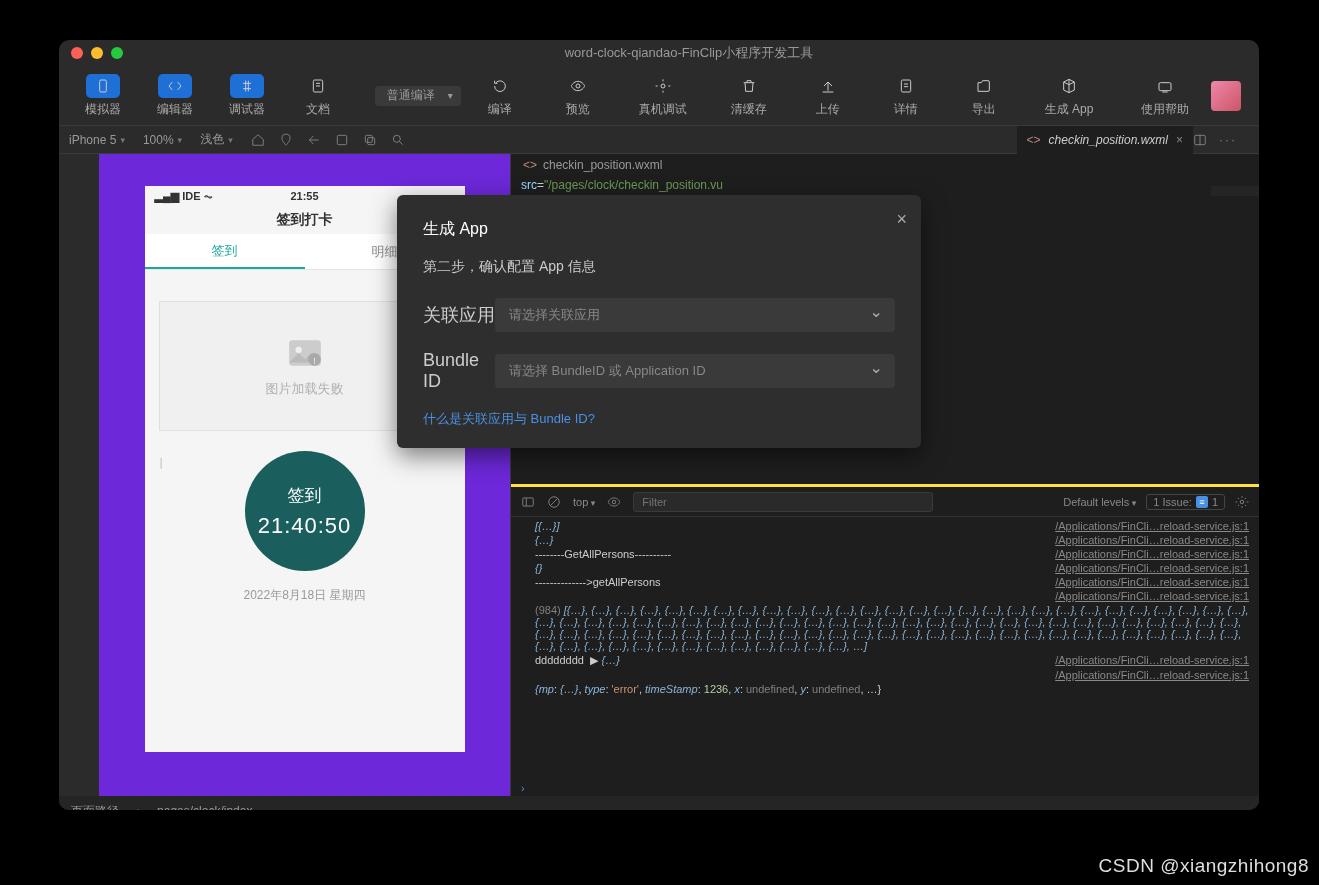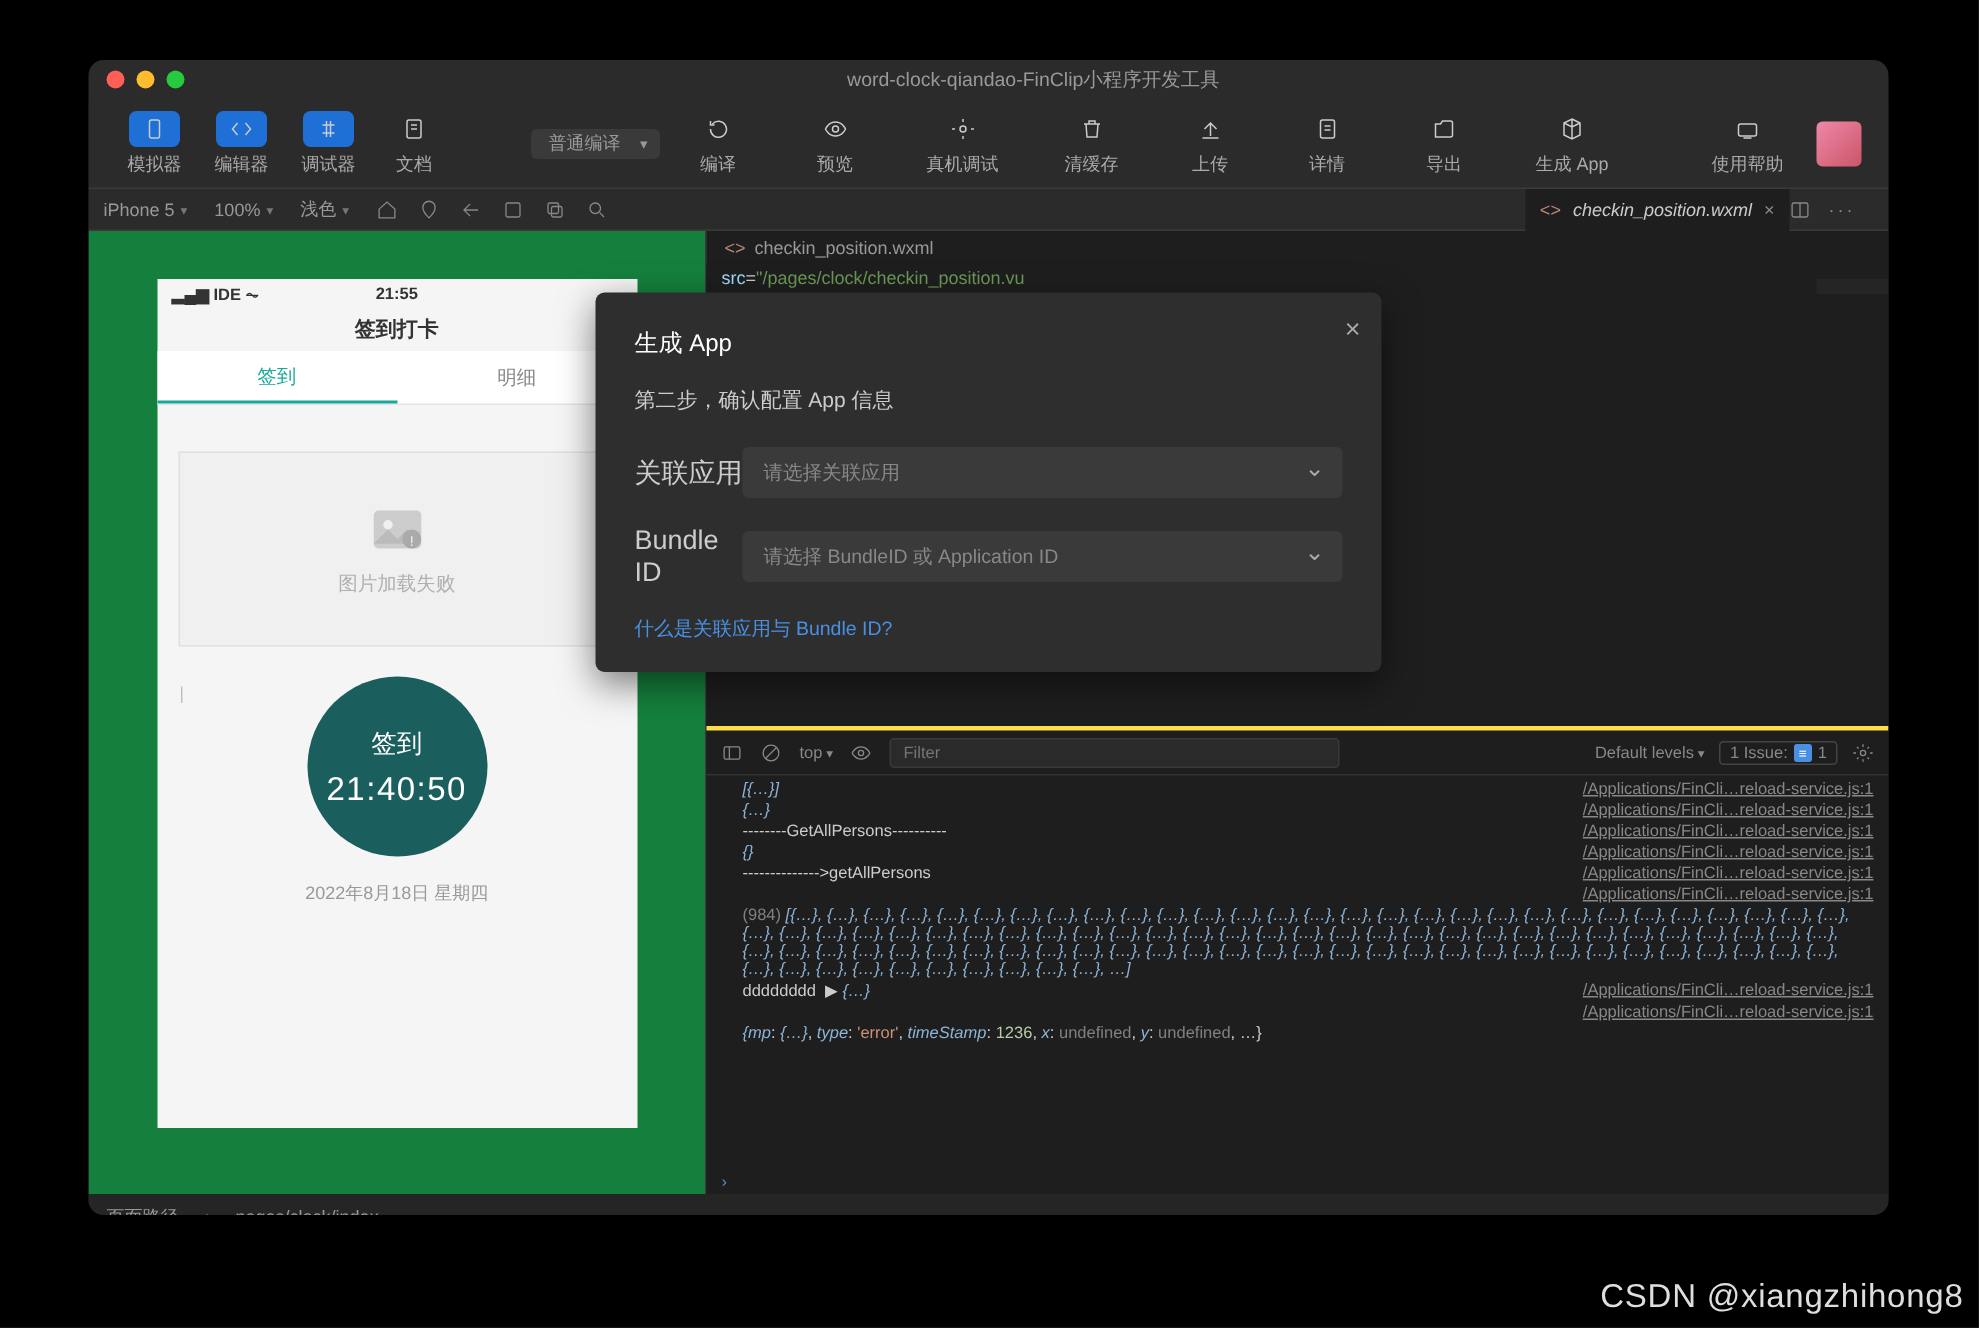--- a/index.html
+++ b/index.html
@@ -7,32 +7,32 @@
 .window { position:absolute; left:59px; top:40px; width:1200px; height:770px; background:#2b2b2b; border-radius:10px; box-shadow:0 10px 30px rgba(0,0,0,.6); overflow:hidden;}
 .title-bar { height:26px; display:flex; align-items:center; padding:0 12px; }
 .dot { width:12px; height:12px; border-radius:50%; margin-right:8px;}
 .red{background:#ff5f56;} .yellow{background:#ffbd2e;} .green{background:#27c93f;}
 .title-text { flex:1; text-align:center; color:#999; font-size:13px;}
 .toolbar { height:60px; background:#2b2b2b; display:flex; align-items:center; padding:0 18px; border-bottom:1px solid #3a3a3a;}
 .tool-btn { display:flex; flex-direction:column; align-items:center; color:#aaa; font-size:12px; cursor:pointer; padding:4px 8px;}
 .tool-btn .icon { width:34px; height:24px; display:flex; align-items:center; justify-content:center; margin-bottom:3px; border-radius:5px;}
 .tool-btn.active .icon { background:#1e6fd6;}
 .tool-btn svg { width:16px; height:16px; stroke:#ccc; fill:none; stroke-width:1.5;}
-.toolbar-group { display:flex; gap:6px;}
+.toolbar-group { display:flex; gap:20px;}
 .compile-select { margin-left:auto; background:#3a3a3a; color:#999; height:20px; border-radius:4px; padding:0 26px 0 12px; display:flex; align-items:center; font-size:12px; position:relative;}
 .compile-select::after { content:"▾"; position:absolute; right:8px; font-size:10px;}
 .toolbar-right { display:flex; gap:28px; margin-left:14px;}
 .help-zone { margin-left:auto; display:flex; align-items:center; gap:14px;}
 .avatar { width:30px; height:30px; border-radius:4px; background:linear-gradient(135deg,#e8a,#c56); }
 .sub-bar { height:28px; background:#2b2b2b; display:flex; align-items:center; padding:0 10px; border-bottom:1px solid #3a3a3a; font-size:12px; color:#999;}
 .sub-bar .dd { margin-right:18px; display:flex; align-items:center; gap:4px;}
 .sub-bar .dd::after { content:"▾"; font-size:9px; color:#777;}
 .sub-bar .icons-center { margin-left:auto; display:flex; gap:14px; margin-right:auto;}
 .content { display:flex; height:642px;}
-.sim-area { width:412px; background:#15803d; display:flex; align-items:flex-start; justify-content:center; padding-top:32px; border-right:1px solid #3a3a3a;}
+.sim-area { width:412px; background:#6d28d9; display:flex; align-items:flex-start; justify-content:center; padding-top:32px; border-right:1px solid #3a3a3a;margin-left:40px;}
 .phone { width:320px; height:566px; background:#f5f5f5; color:#333; position:relative; font-size:13px;}
 .status-bar { height:20px; display:flex; align-items:center; padding:0 10px; font-size:11px; font-weight:600;}
 .status-bar .time { position:absolute; left:50%; transform:translateX(-50%);}
 .nav-bar { height:28px; display:flex; align-items:center; justify-content:center; font-weight:600; font-size:14px; position:relative;}
 .nav-bar .dots { position:absolute; right:12px; color:#666;}
 .tabs { display:flex; height:36px; border-bottom:1px solid #e5e5e5; background:#fff;}
 .tab { flex:1; display:flex; align-items:center; justify-content:center; color:#888; font-size:13px;}
 .tab.active { color:#1aa89a; border-bottom:2px solid #1aa89a;}
 .locate { text-align:right; padding:8px 12px; color:#1aa89a; font-size:13px;}
 .img-fail { margin:0 14px; height:130px; background:#f0f0f0; border:1px solid #e0e0e0; display:flex; flex-direction:column; align-items:center; justify-content:center; color:#b0b0b0;}
@@ -80,21 +80,21 @@
 .modal .step { font-size:14px; margin-bottom:22px;}
 .field { display:flex; align-items:center; margin-bottom:18px;}
 .field label { width:72px; font-size:18px;}
 .select { flex:1; background:#3a3a3a; height:34px; border-radius:4px; display:flex; align-items:center; padding:0 32px 0 14px; color:#888; font-size:13px; position:relative;}
 .select::after { content:"⌄"; position:absolute; right:12px; color:#aaa; font-size:16px; top:4px;}
 .link { color:#4a90e2; font-size:13px;}
 .modal-foot { display:flex; align-items:center; margin-top:44px;}
 .modal-foot .btns { margin-left:auto; display:flex; gap:12px;}
 .modal-btn { height:30px; padding:0 20px; border-radius:4px; background:#4a4a4a; color:#ddd; font-size:13px; display:flex; align-items:center; cursor:pointer;}
 .modal-btn.disabled { background:#3a3a3a; color:#666;}
-.watermark { position:absolute; right:10px; bottom:8px; color:#dedede; font-size:22px; letter-spacing:.5px;}
+.watermark { position:absolute; right:10px; bottom:8px; color:#dedede; font-size:19px; letter-spacing:.5px;}
 .ico { width:14px; height:14px; stroke:#888; fill:none; stroke-width:1.5;}
 </style>
 </head>
 <body>
 
 <div class="window">
   <div class="title-bar">
     <span class="dot red"></span>
     <span class="dot yellow"></span>
     <span class="dot green"></span>

